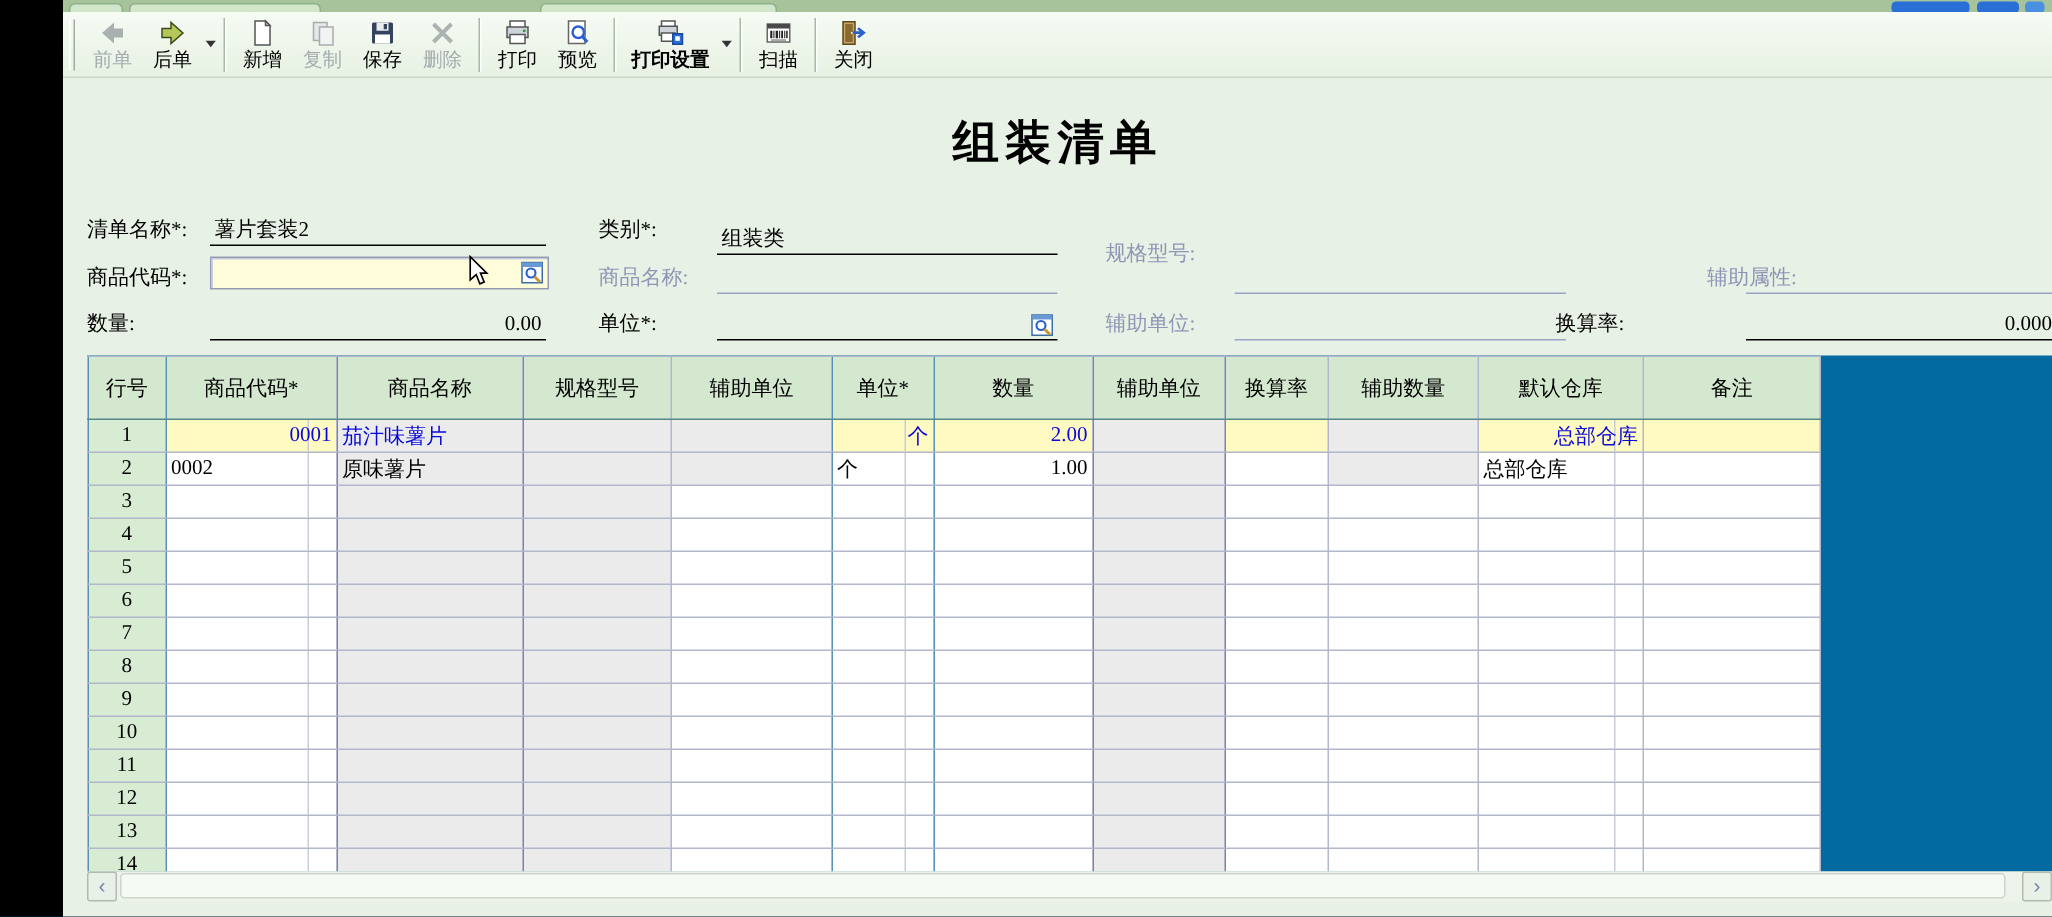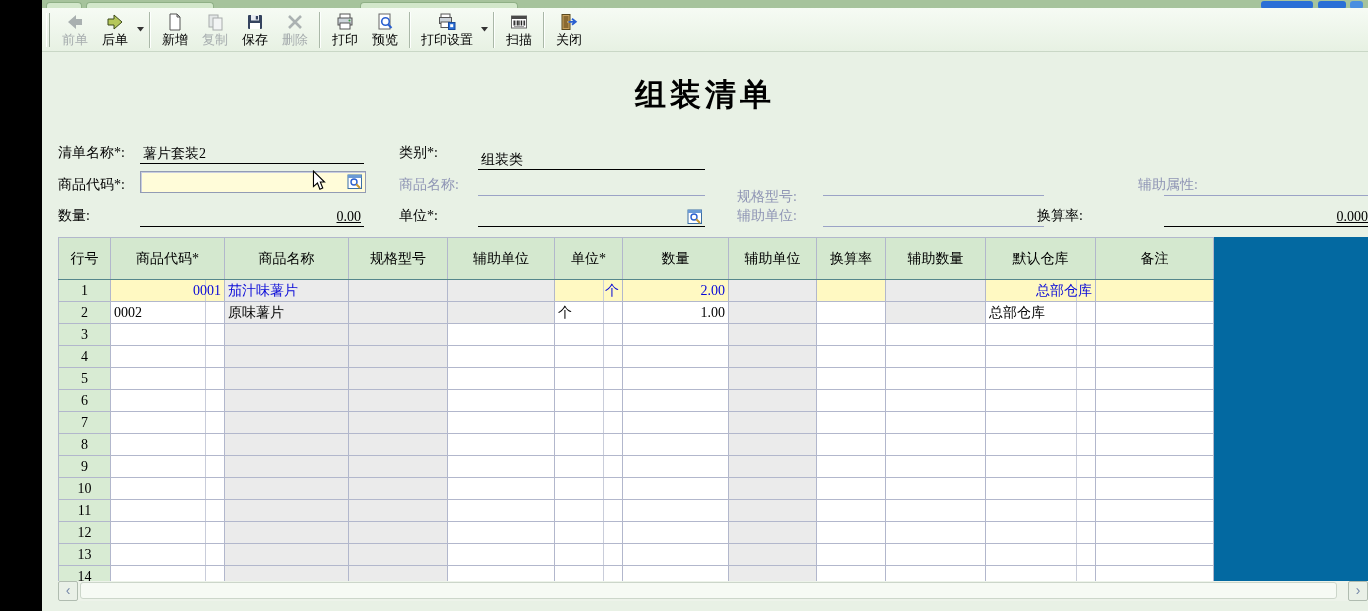--- a/index.html
+++ b/index.html
@@ -16,34 +16,34 @@
   #topstrip{position:absolute;left:42px;top:0;width:1326px;height:8px;background:var(--c-strip-bg);overflow:hidden;}
   .tabshape{position:absolute;top:2px;height:8px;background:var(--c-tab-bg);border:1px solid #8fb086;border-bottom:none;border-radius:4px 4px 0 0;}
   .bluebit{position:absolute;top:1px;height:8px;background:var(--c-accent-blue);border-radius:3px;}
   
   #appwin{position:absolute;left:42px;top:8px;width:1326px;height:603px;background:var(--c-page-bg);}
   
   #toolbar{position:absolute;left:0;top:0;width:1326px;height:44px;background:linear-gradient(#f6fbf4,#e7f1e3);
     border-bottom:1px solid #c9d7c6;display:flex;align-items:center;padding-left:3px;}
   .grip{width:4px;height:34px;border-left:1px solid #fff;border-right:1px solid #9fae9d;margin:0 5px 0 1px;}
   .tbtn{display:flex;flex-direction:column;align-items:center;justify-content:center;width:40px;height:42px;cursor:default;}
-  .tbtn.wide{width:64px;}
+  .tbtn.wide{width:64px;font-weight:bold;}
   .tbtn .ticon{height:20px;display:flex;align-items:center;justify-content:center;}
   .tbtn .tlabel{font-size:13px;line-height:16px;color:#000;white-space:nowrap;}
   .tbtn.disabled .tlabel{color:#a6acae;}
   .tsep{width:2px;height:36px;border-left:1px solid #aab8a8;border-right:1px solid #fdfffd;margin:0 4px;}
   .tcaret{width:10px;height:42px;display:flex;align-items:center;justify-content:center;}
   
   #doc-title{position:absolute;left:0;top:66px;width:1326px;text-align:center;font-size:31px;font-weight:bold;letter-spacing:4px;}
   
   .flabel{position:absolute;font-size:14px;white-space:nowrap;}
   .flabel.dis{color:var(--c-dis-label);}
   .uline{position:absolute;height:20px;border-bottom:1px solid #000;font-size:14px;line-height:19px;padding:0 3px;white-space:nowrap;overflow:hidden;}
   .uline.dis{border-bottom-color:#9ba3c6;}
-  .uline.right{text-align:right;text-decoration:underline;}
+  .uline.right{text-align:right;}
   #code-box{position:absolute;background:var(--c-input-bg);border:1px solid #929bb4;box-shadow:inset 1px 1px 0 #c8cde0;display:flex;align-items:center;justify-content:flex-end;padding-right:2px;}
   .lookup-ic{width:16px;height:16px;display:block;}
   
   #gridwrap{position:absolute;left:16px;top:229px;width:1310px;height:344px;background:#0369a1;overflow:hidden;}
   table#grid{border-collapse:collapse;table-layout:fixed;}
   #grid th{height:42px;background:var(--c-head-bg);border:1px solid var(--c-grid-line);border-bottom:1px solid var(--c-head-sep);
     font-weight:normal;font-size:14px;text-align:center;overflow:hidden;}
   #grid td{height:22px;border:1px solid var(--c-grid-line);font-size:14px;padding:0 3px;overflow:hidden;white-space:nowrap;}
   #grid td.rn{background:var(--c-rn-bg);text-align:center;}
   #grid td.sel{background:var(--c-sel-bg);text-align:right;}
@@ -240,21 +240,21 @@
     <div id="code-box" style="left:98px;top:163px;width:226px;height:22px">
       <svg class="lookup-ic" viewBox="0 0 16 16">
           <rect x="1" y="1" width="13.5" height="13.5" fill="#fff" stroke="#3a6ea5"></rect>
           <rect x="1" y="1" width="13.5" height="3" fill="#6a9ad5"></rect>
           <circle cx="7" cy="8" r="3" fill="none" stroke="#2a5fd0" stroke-width="1.4"></circle>
           <line x1="9.3" y1="10.3" x2="13" y2="14" stroke="#c89830" stroke-width="2"></line>
         </svg>
     </div>
     <div class="flabel dis" style="left:357px;top:168px">商品名称:</div>
     <div class="uline dis" style="left:436px;top:168px;width:227px"></div>
-    <div class="flabel dis" style="left:695px;top:180px">规格型号:</div>
+    <div class="flabel dis" style="left:695px;top:152px">规格型号:</div>
     <div class="uline dis" style="left:781px;top:168px;width:221px"></div>
     <div class="flabel dis" style="left:1096px;top:168px">辅助属性:</div>
     <div class="uline dis" style="left:1122px;top:168px;width:204px"></div>
 
     <div class="flabel" style="left:16px;top:199px">数量:</div>
     <div class="uline right" style="left:98px;top:199px;width:224px">0.00</div>
     <div class="flabel" style="left:357px;top:199px">单位*:</div>
     <div class="uline" style="left:436px;top:199px;width:227px"></div>
     <svg class="lookup-ic" style="position:absolute;left:645px;top:201px" viewBox="0 0 16 16">
         <rect x="1" y="1" width="13.5" height="13.5" fill="#fff" stroke="#3a6ea5"></rect>

